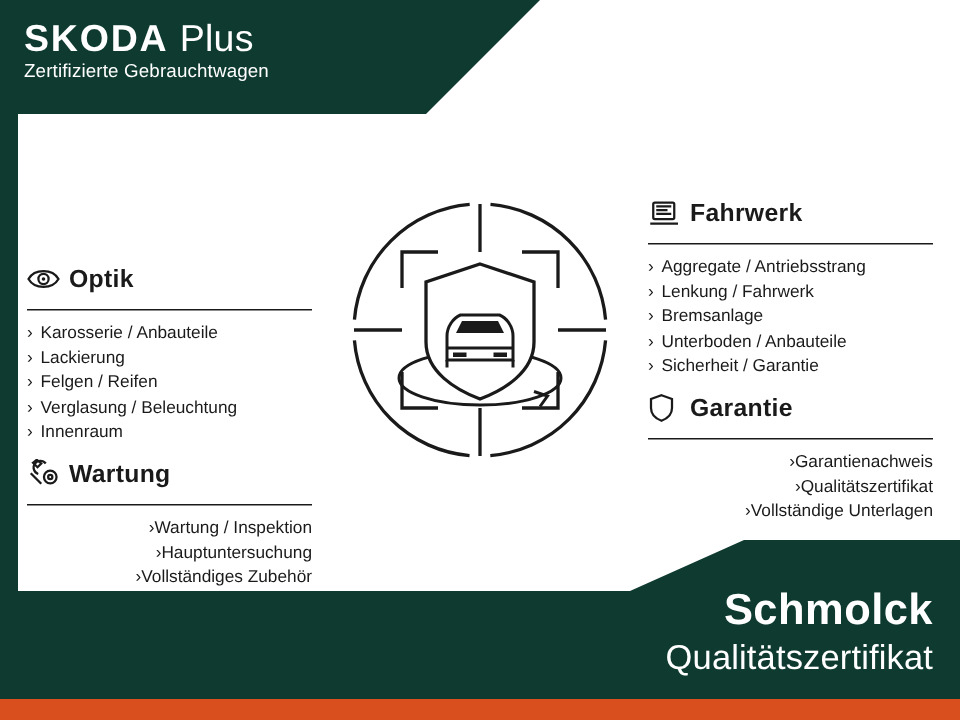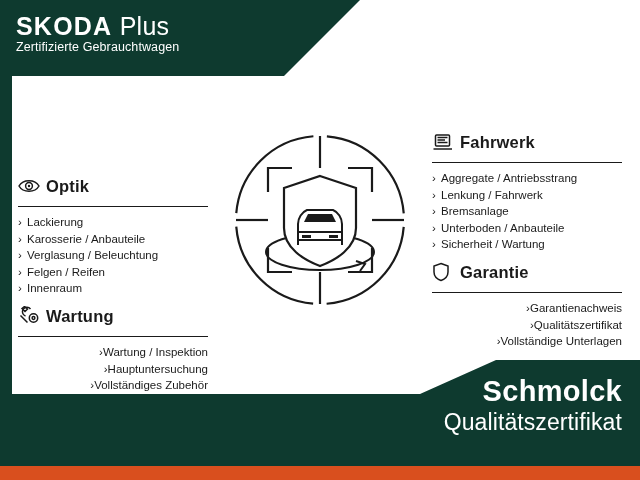--- a/index.html
+++ b/index.html
@@ -133,21 +133,21 @@
   .sec-list li .chev {
     display: inline-block;
     width: 9px;
     color: #1a1a1a;
   }
 
   
   .footer {
     position: absolute;
     right: 18px;
-    bottom: 44px;
+    bottom: 28px;
     text-align: right;
     color: #ffffff;
   }
   .footer-name {
     font-size: 29px;
     font-weight: bold;
     line-height: 34px;
     letter-spacing: 0.3px;
   }
   .footer-sub {
@@ -223,24 +223,24 @@
         <svg width="24" height="18" viewBox="0 0 24 18" fill="none" stroke="#1a1a1a" stroke-width="1.5">
           <path d="M 1 9 C 5 2 17 2 21 9 C 17 16 5 16 1 9 Z"></path>
           <circle cx="11" cy="9" r="3.4"></circle>
           <circle cx="11" cy="9" r="1.2" fill="#1a1a1a" stroke="none"></circle>
         </svg>
       </span>
       <span class="sec-title">Optik</span>
     </div>
     <div class="sec-rule"></div>
     <ul class="sec-list">
+      <li><span class="chev">›</span><span>Karosserie / Anbauteile</span></li>
       <li><span class="chev">›</span><span>Lackierung</span></li>
-      <li><span class="chev">›</span><span>Karosserie / Anbauteile</span></li>
+      <li><span class="chev">›</span><span>Felgen / Reifen</span></li>
       <li><span class="chev">›</span><span>Verglasung / Beleuchtung</span></li>
-      <li><span class="chev">›</span><span>Felgen / Reifen</span></li>
       <li><span class="chev">›</span><span>Innenraum</span></li>
     </ul>
   </div>
 
   <div class="col col-right row-top">
     <div class="sec-head">
       <span class="sec-icon">
         <svg width="22" height="19" viewBox="0 0 22 19" fill="none" stroke="#1a1a1a" stroke-width="1.5">
           <rect x="3.5" y="2" width="14" height="11" rx="1"></rect>
           <path d="M 5.5 4.5 L 15.5 4.5"></path>
@@ -250,21 +250,21 @@
         </svg>
       </span>
       <span class="sec-title">Fahrwerk</span>
     </div>
     <div class="sec-rule"></div>
     <ul class="sec-list">
       <li><span class="chev">›</span><span>Aggregate / Antriebsstrang</span></li>
       <li><span class="chev">›</span><span>Lenkung / Fahrwerk</span></li>
       <li><span class="chev">›</span><span>Bremsanlage</span></li>
       <li><span class="chev">›</span><span>Unterboden / Anbauteile</span></li>
-      <li><span class="chev">›</span><span>Sicherheit / Wartung</span></li>
+      <li><span class="chev">›</span><span>Sicherheit / Garantie</span></li>
     </ul>
   </div>
 
   <div class="col col-left row-bottom">
     <div class="sec-head">
       <span class="sec-icon">
         <svg width="24" height="20" viewBox="0 0 24 20" fill="none" stroke="#1a1a1a" stroke-width="1.5">
           <path d="M 12.5 3 a 4.5 4.5 0 1 0 -5 7"></path>
           <path d="M 4 2.5 L 7 5.5 L 9.5 3 L 6.5 0.5 Z" fill="none"></path>
           <path d="M 2.5 9.5 L 9.5 16.5"></path>

